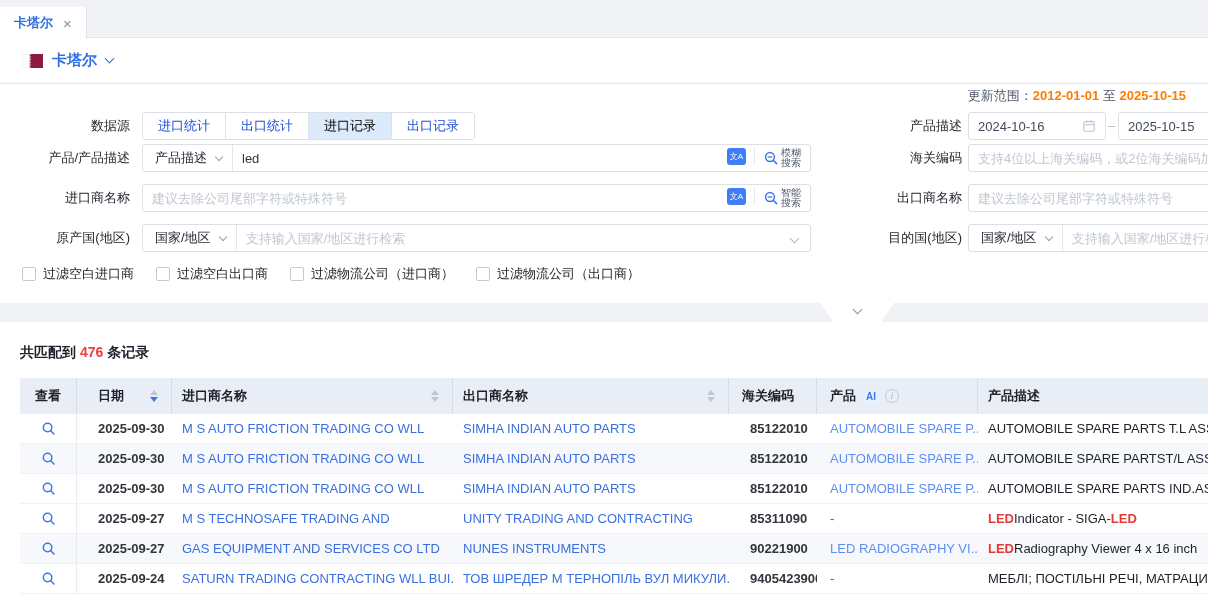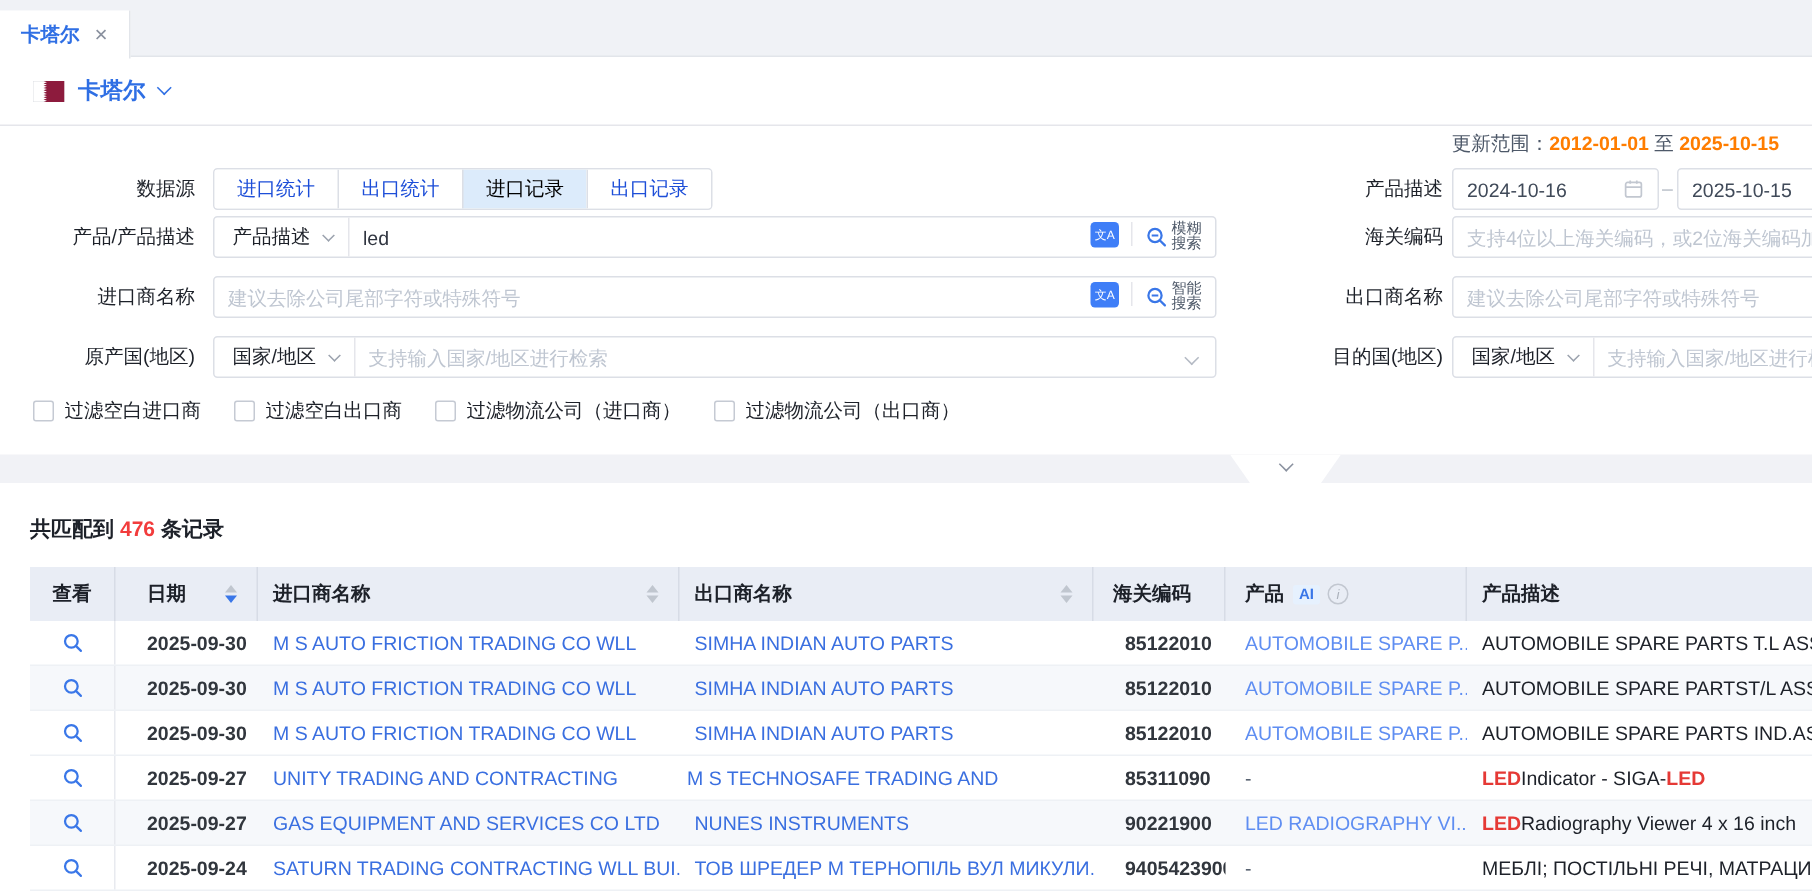--- a/index.html
+++ b/index.html
@@ -375,25 +375,25 @@
           <div class="tr">
             <div class="td c-view">
               <span class="mag-btn">
                 <svg width="15" height="15" viewBox="0 0 16 16">
                   <circle cx="7" cy="7" r="4.5" fill="none" stroke="#3a77e8" stroke-width="1.6"></circle>
                   <line x1="10.4" y1="10.4" x2="13.8" y2="13.8" stroke="#3a77e8" stroke-width="1.6" stroke-linecap="round"></line>
                 </svg>
               </span>
             </div>
             <div class="td c-date">2025-09-27</div>
+            <div class="td c-imp">
+              <a class="cell-link">M S TECHNOSAFE TRADING AND</a>
+            </div>
             <div class="td c-exp">
               <a class="cell-link">UNITY TRADING AND CONTRACTING</a>
-            </div>
-            <div class="td c-imp">
-              <a class="cell-link">M S TECHNOSAFE TRADING AND</a>
             </div>
             <div class="td c-hs">85311090</div>
             <div class="td c-prod">
               <span class="dash-val">-</span>
             </div>
             <div class="td c-desc">
               <span class="hl">LED</span>
               <span> Indicator - SIGA-</span>
               <span class="hl">LED</span>
             </div>

